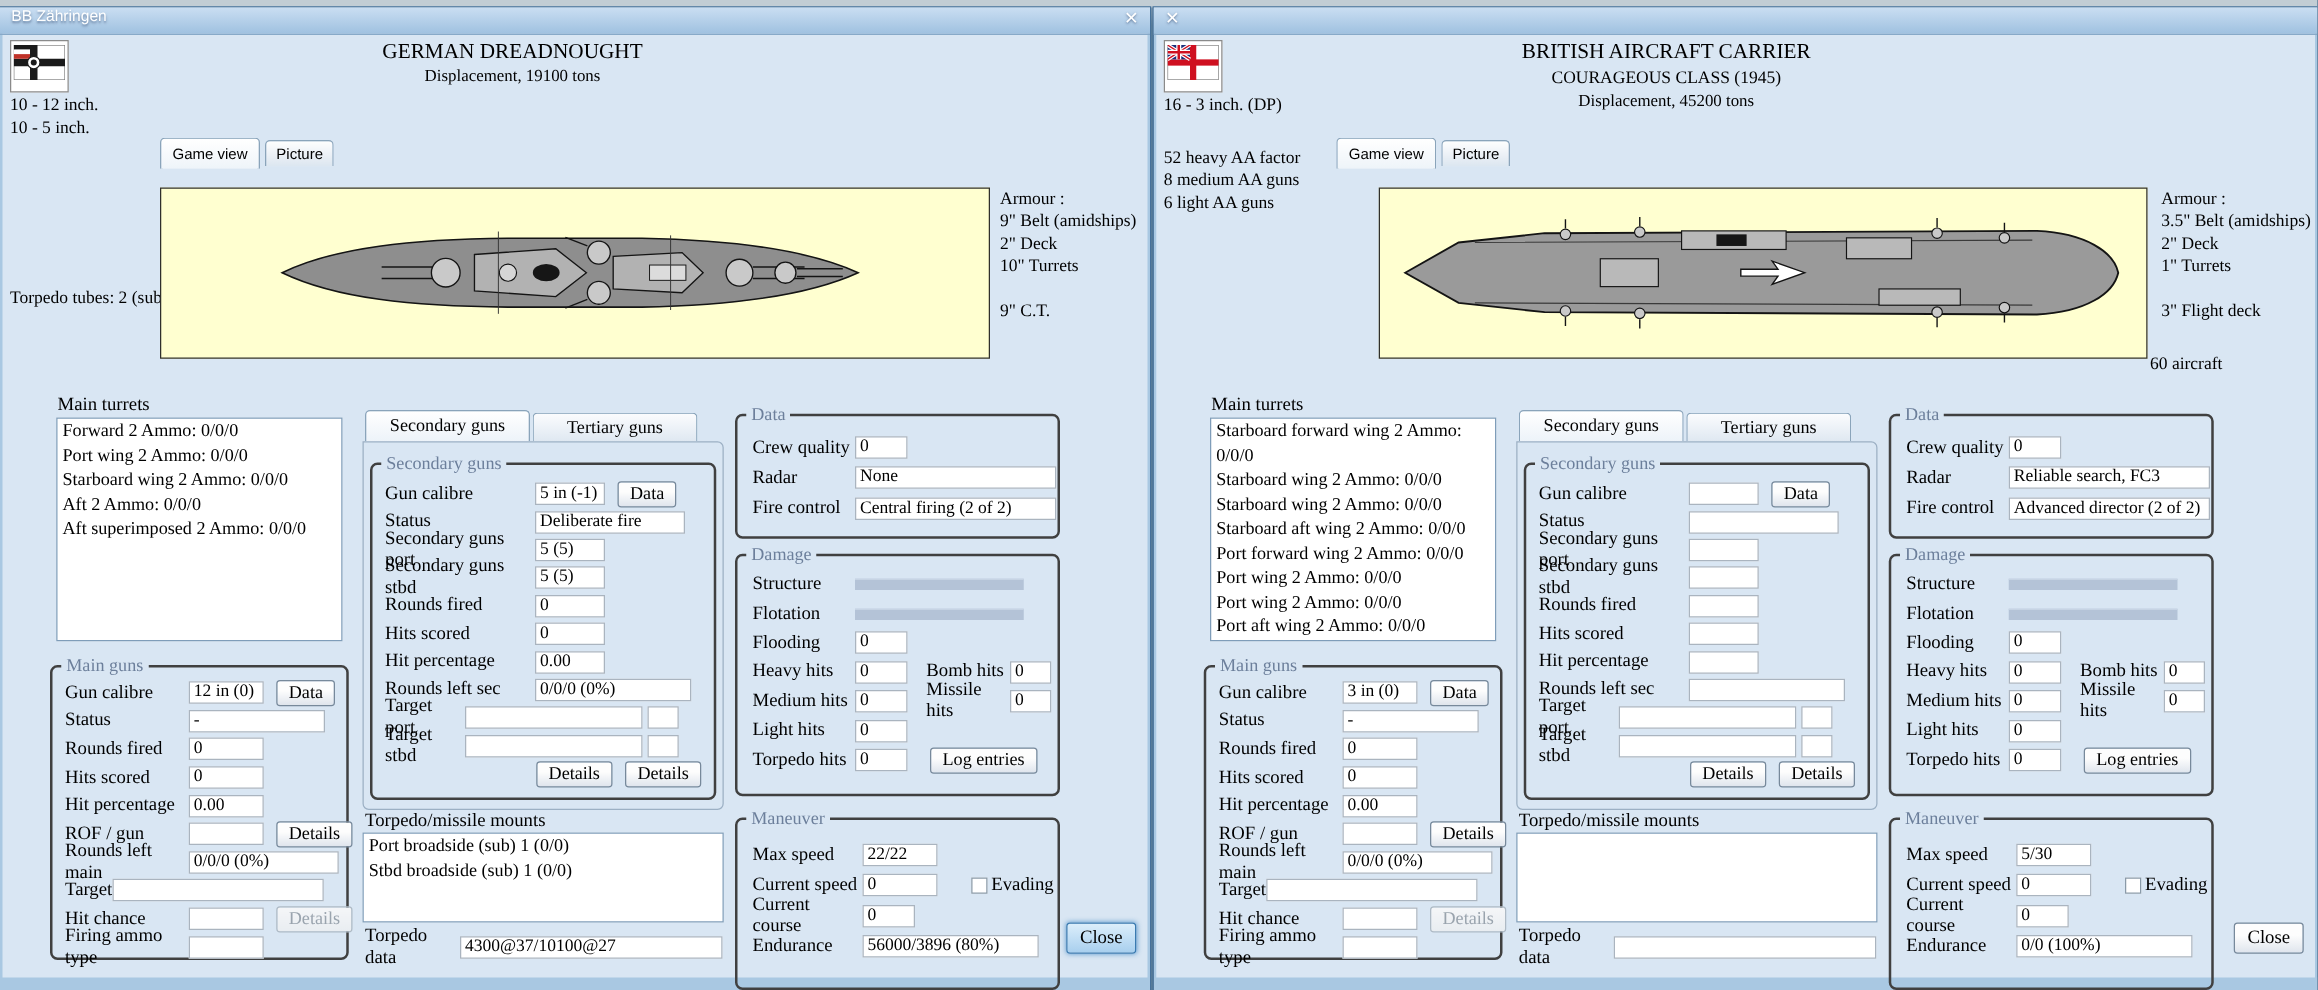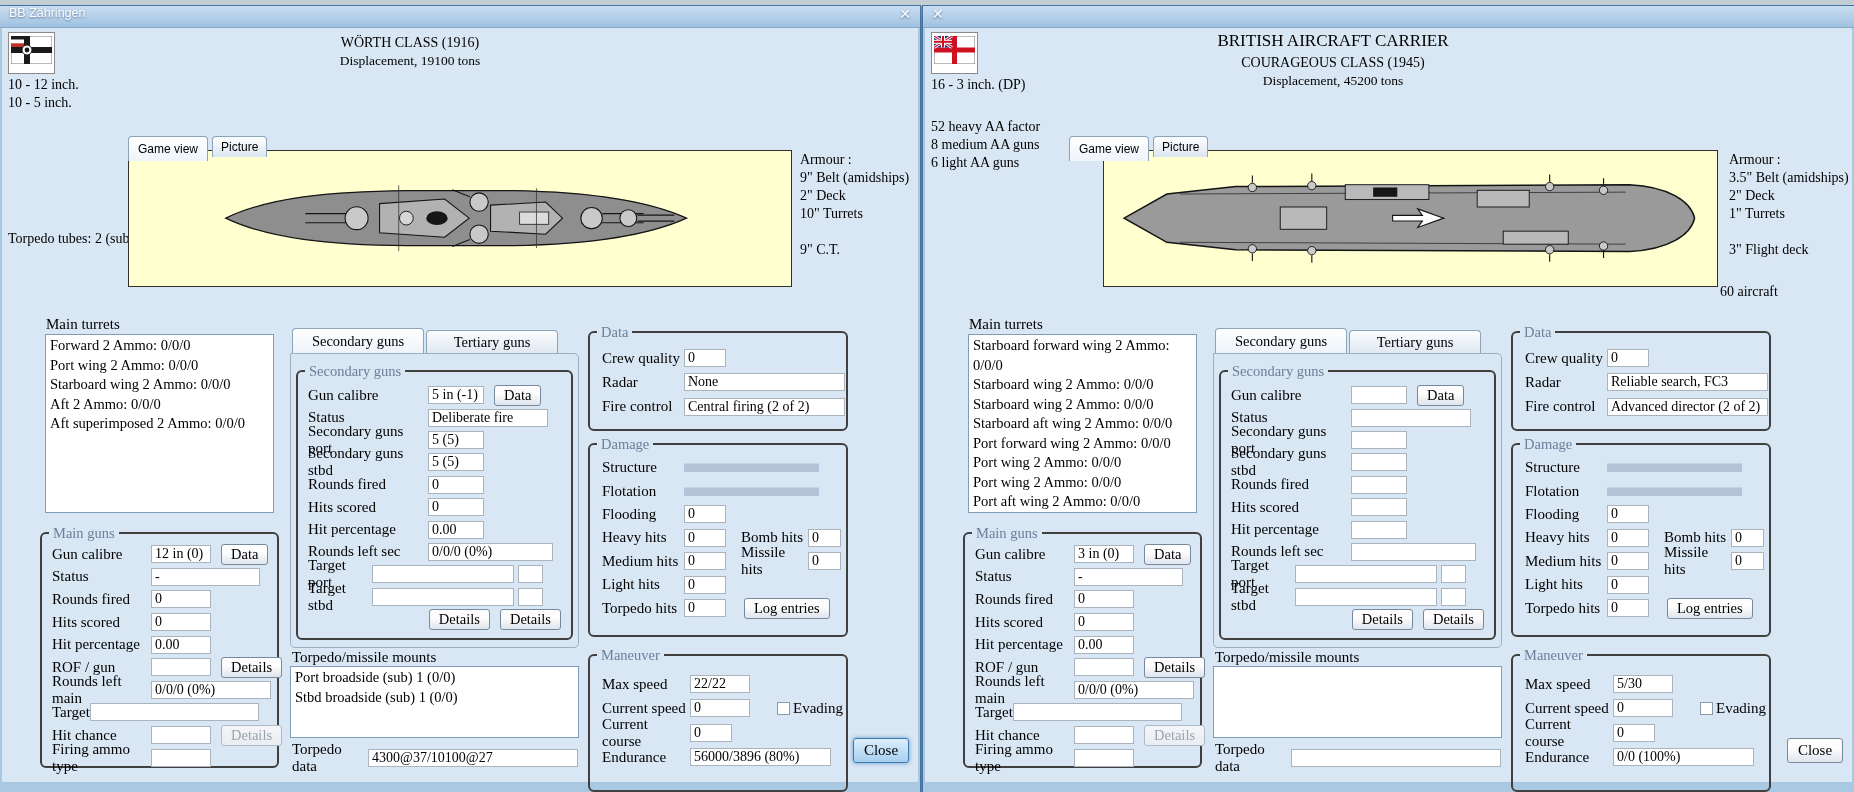--- a/index.html
+++ b/index.html
@@ -28,21 +28,21 @@
   .header{position:absolute;left:110px;width:600px;top:25px;text-align:center}
   .h-type{font-size:17px}
   .h-name{font-family:"Liberation Sans",sans-serif;font-weight:700;font-size:21px;margin-top:1px;letter-spacing:.5px}
   .h-class{font-size:14px;margin-top:4px}
   .h-disp{font-size:13.5px;margin-top:2px}
 
   .margin-notes{position:absolute;left:8px;font-size:14px;line-height:18px}
   .mn0{top:224px}
   .mn1{top:112px}
 
-  .tabs{position:absolute;top:130px;height:24px;display:flex;align-items:flex-start;
+  .tabs{position:absolute;top:104px;height:24px;display:flex;align-items:center;
         font-family:"Liberation Sans",sans-serif;font-size:12px;z-index:3}
   .tabs0{left:128px}.tabs1{left:146px}
   .tab{border:1px solid #8aa4ba;border-bottom:0;border-radius:4px 4px 0 0;
        padding:3px 8px;background:linear-gradient(#fefefe,#dce6f0);margin-right:4px;cursor:pointer}
   .tab.active{padding:5px 9px;background:linear-gradient(#ffffff,#eef4f9)}
 
   .picture{position:absolute;top:144px;height:137px;background:#ffffd0;
            border:1px solid #30302c;display:flex;align-items:center;justify-content:center;overflow:hidden}
   .pic0{left:128px;width:664px}
   .pic1{left:180px;width:615px}
@@ -146,21 +146,21 @@
         <circle cx="16" cy="14" r="5" fill="#ffffff" stroke="#1a1a1a"></circle>
         <circle cx="16" cy="14" r="2.4" fill="#1a1a1a"></circle>
       </svg>
     </div>
     <div class="under-flag">
       <div>10 - 12 inch.</div>
       <div>10 - 5 inch.</div>
     </div>
 
     <div class="header">
-      <div class="h-class">WÖRTH CLASS (1916)</div>
+      <div class="h-type">GERMAN DREADNOUGHT</div>
       <div class="h-disp">Displacement, 19100 tons</div>
     </div>
 
     <div class="margin-notes mn0">
       <div>Torpedo tubes: 2 (sub)</div>
     </div>
 
     <div class="tabs tabs0">
       <div class="tab active">Game view</div>
       <div class="tab">Picture</div>

